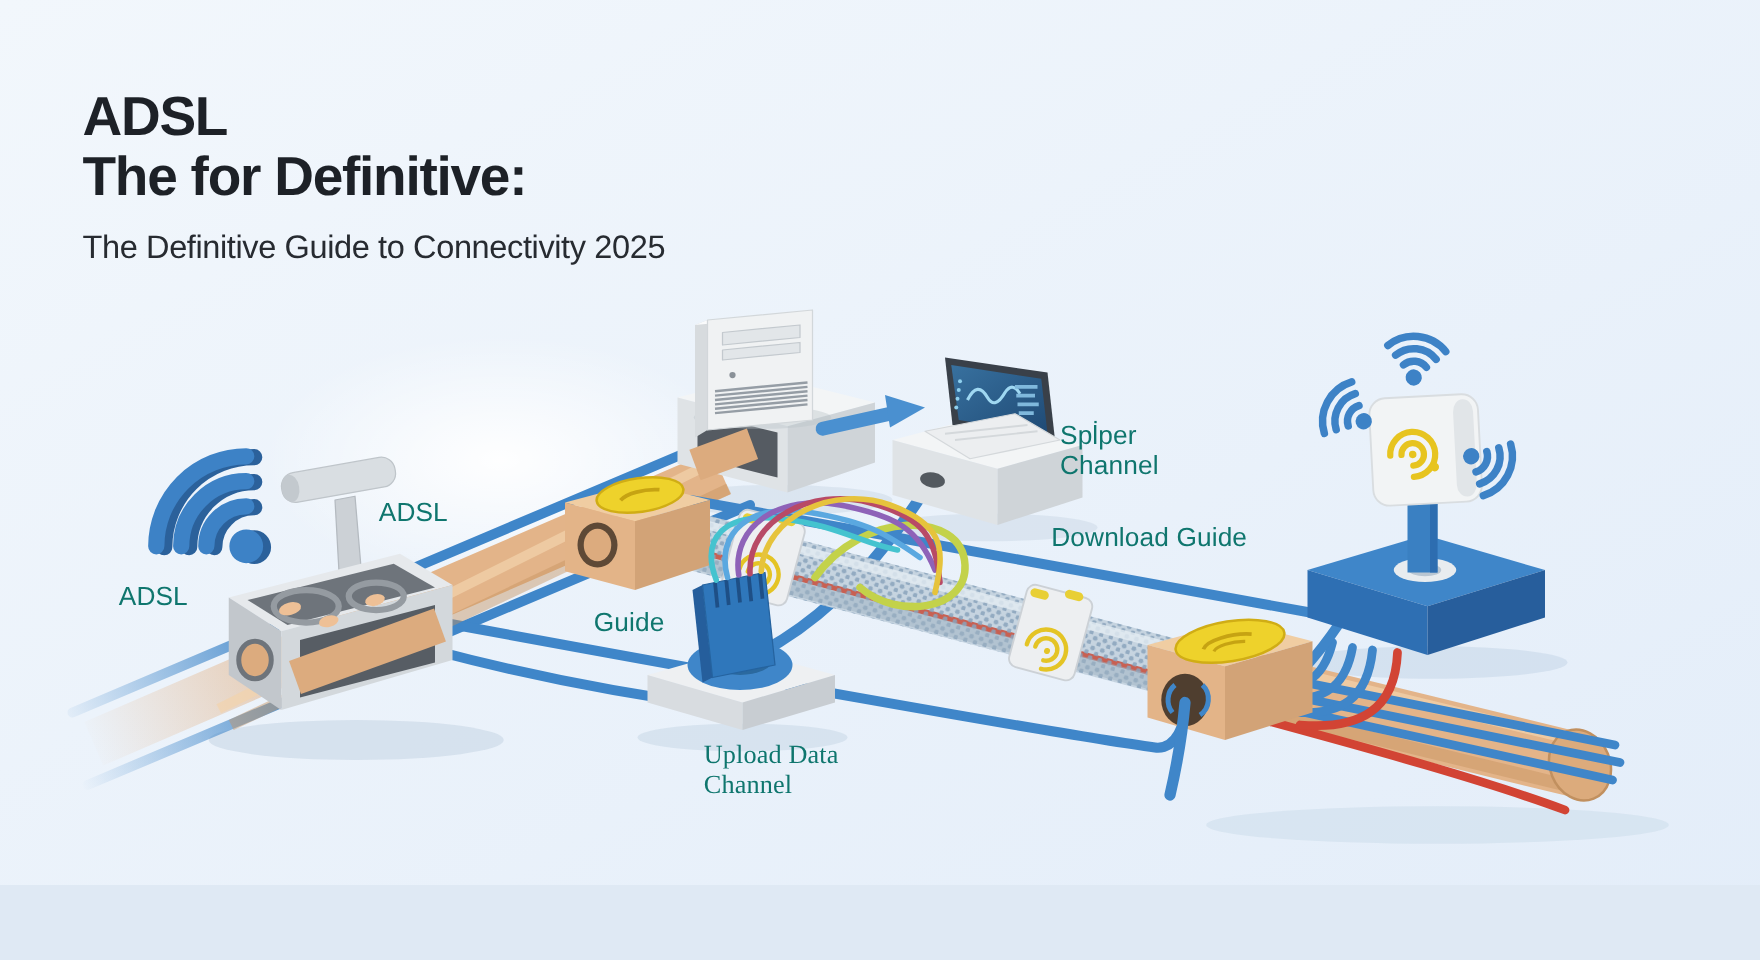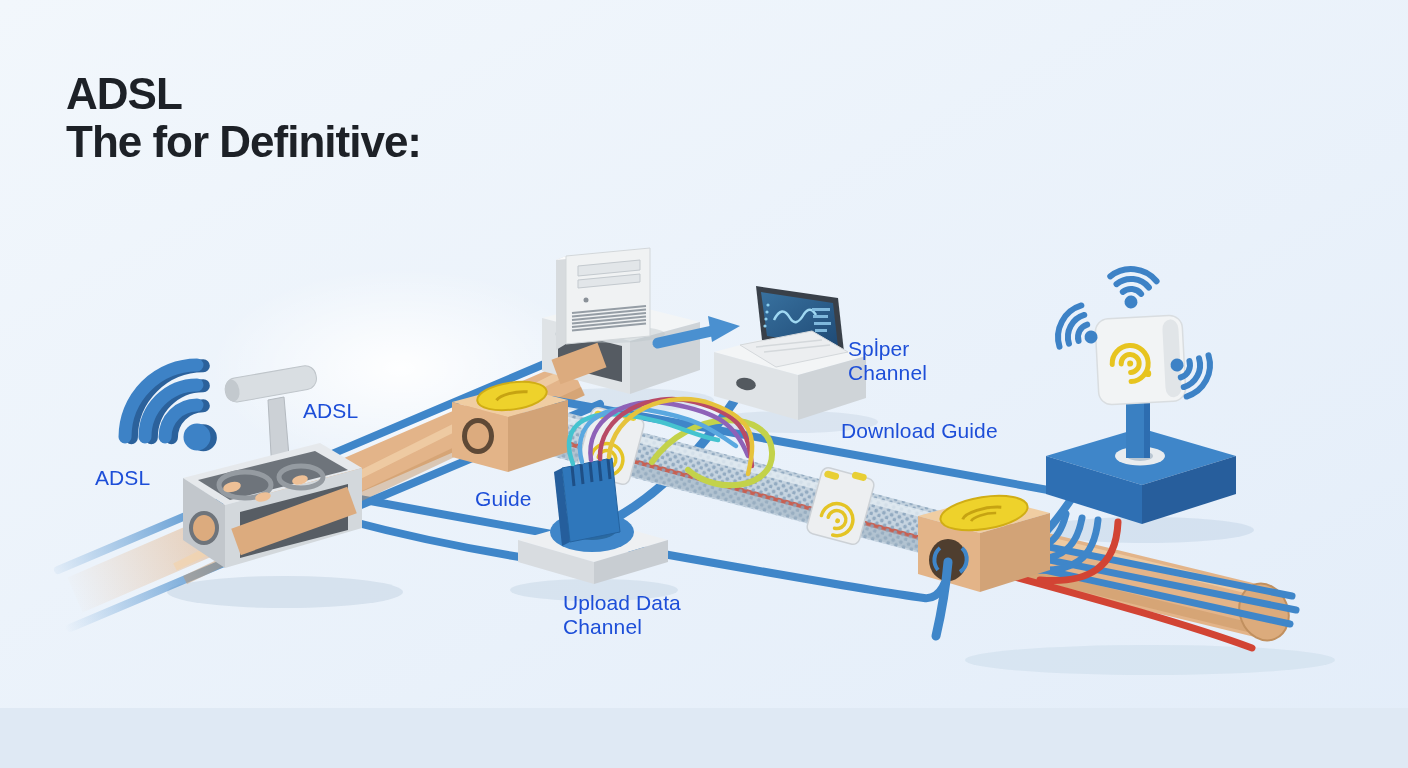--- a/index.html
+++ b/index.html
@@ -2,25 +2,25 @@
 <html><head>
 <meta charset="utf-8">
 <style>
   html,body{margin:0;padding:0;background:#dfe9f4;}
   .stage{position:relative;width:1408px;height:708px;overflow:hidden;
          font-family:"Liberation Sans", sans-serif;}
   .stage svg{position:absolute;inset:0;display:block;}
   header{position:absolute;left:66px;top:70px;z-index:5;color:#1d2127;}
   .title-line{font-size:44px;font-weight:bold;line-height:48px;letter-spacing:-1px;}
   .subtitle{font-size:26px;font-weight:400;color:#272b31;margin-top:16px;letter-spacing:-0.3px;}
-  .label{position:absolute;z-index:5;font-size:21px;color:#1d4ed8;line-height:24px;letter-spacing:0.1px;}
+  .label{position:absolute;z-index:5;font-size:21px;color:#0f766e;line-height:24px;letter-spacing:0.1px;}
   .lbl-adsl-left{left:95px;top:466px;}
   .lbl-adsl-jack{left:303px;top:399px;}
   .lbl-voice{left:475px;top:487px;}
-  .lbl-upload{left:563px;top:591px;}
+  .lbl-upload{left:563px;top:591px;font-family:Liberation Serif, serif;}
   .lbl-splitter{left:848px;top:337px;}
   .lbl-download{left:841px;top:419px;}
 </style>
 </head>
 <body>
 
 <div class="stage">
 
 <svg viewBox="0 0 1408 768" width="1408" height="768">
   <defs>
@@ -319,20 +319,21 @@
       <path d="M 160.2 400.2 A 52 52 0 0 1 233.8 400.2"></path>
       <path d="M 146.1 386.1 A 72 72 0 0 1 247.9 386.1"></path>
       <circle cx="197" cy="437" r="13.5" fill="#3d82c6" stroke="none"></circle>
     </g>
   </g>
 </svg>
 
 <header>
   <div class="title-line">ADSL</div>
   <div class="title-line">The for Definitive:</div>
+  <div class="subtitle">The Definitive Guide to Connectivity 2025</div>
 </header>
 
 <div class="label lbl-adsl-left">
   <span>ADSL</span>
 </div>
 <div class="label lbl-adsl-jack">
   <span>ADSL</span>
 </div>
 <div class="label lbl-voice">
   <span>Guide</span>

